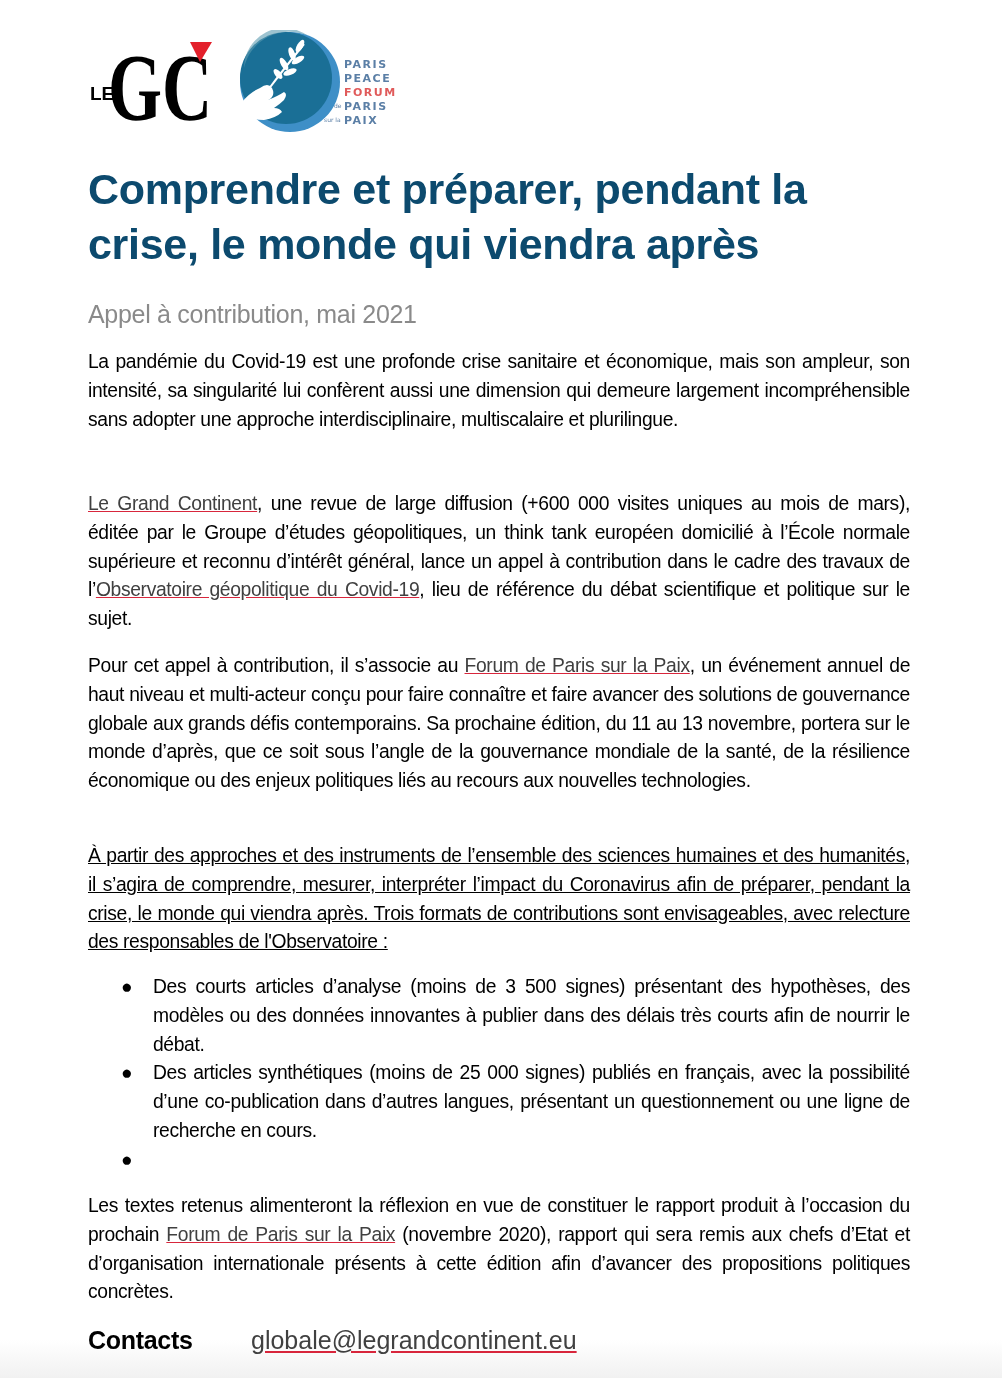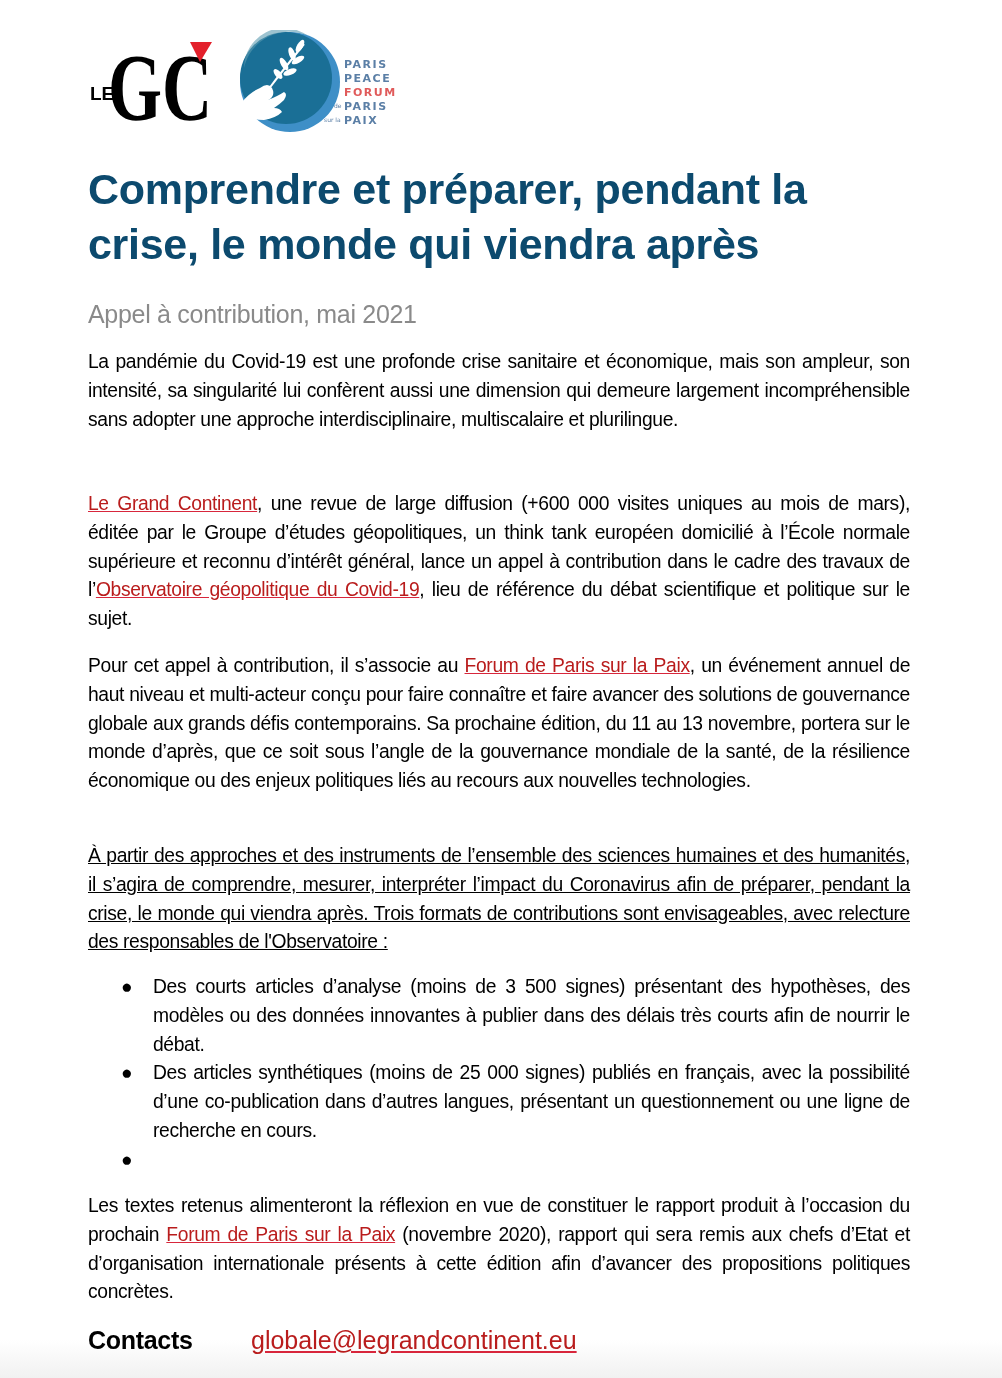--- a/index.html
+++ b/index.html
@@ -21,21 +21,21 @@
   .subtitle {
     position: absolute; left: 88px; top: 298px; margin: 0;
     font-size: 25px; line-height: 32px; color: #8a8a8a; font-weight: 300;
     letter-spacing: -0.3px;
   }
   .para {
     position: absolute; left: 88px; width: 822px; margin: 0;
     font-size: 19.3px; line-height: 28.8px; text-align: justify;
     letter-spacing: -0.35px;
   }
-  .link { color: #b91c1c; text-decoration: underline; text-decoration-color: #d8263c; cursor: pointer; font-weight: 300; }
+  .link { color: #404040; text-decoration: underline; text-decoration-color: #d8263c; cursor: pointer; font-weight: 300; }
   ul.formats {
     position: absolute; left: 88px; top: 973px; width: 822px; margin: 0; padding: 0; list-style: none;
     font-size: 19.3px; line-height: 28.8px; letter-spacing: -0.35px;
   }
   ul.formats li { position: relative; padding-left: 65px; text-align: justify; }
   ul.formats li .bullet { position: absolute; left: 33px; top: 0; }
   .contacts { position: absolute; left: 88px; top: 1326px; font-size: 25px; line-height: 28px; }
   .contacts-label { font-weight: 700; letter-spacing: -0.3px; }
   .contacts-email { position: absolute; left: 163px; top: 0; white-space: nowrap; }
 </style>

